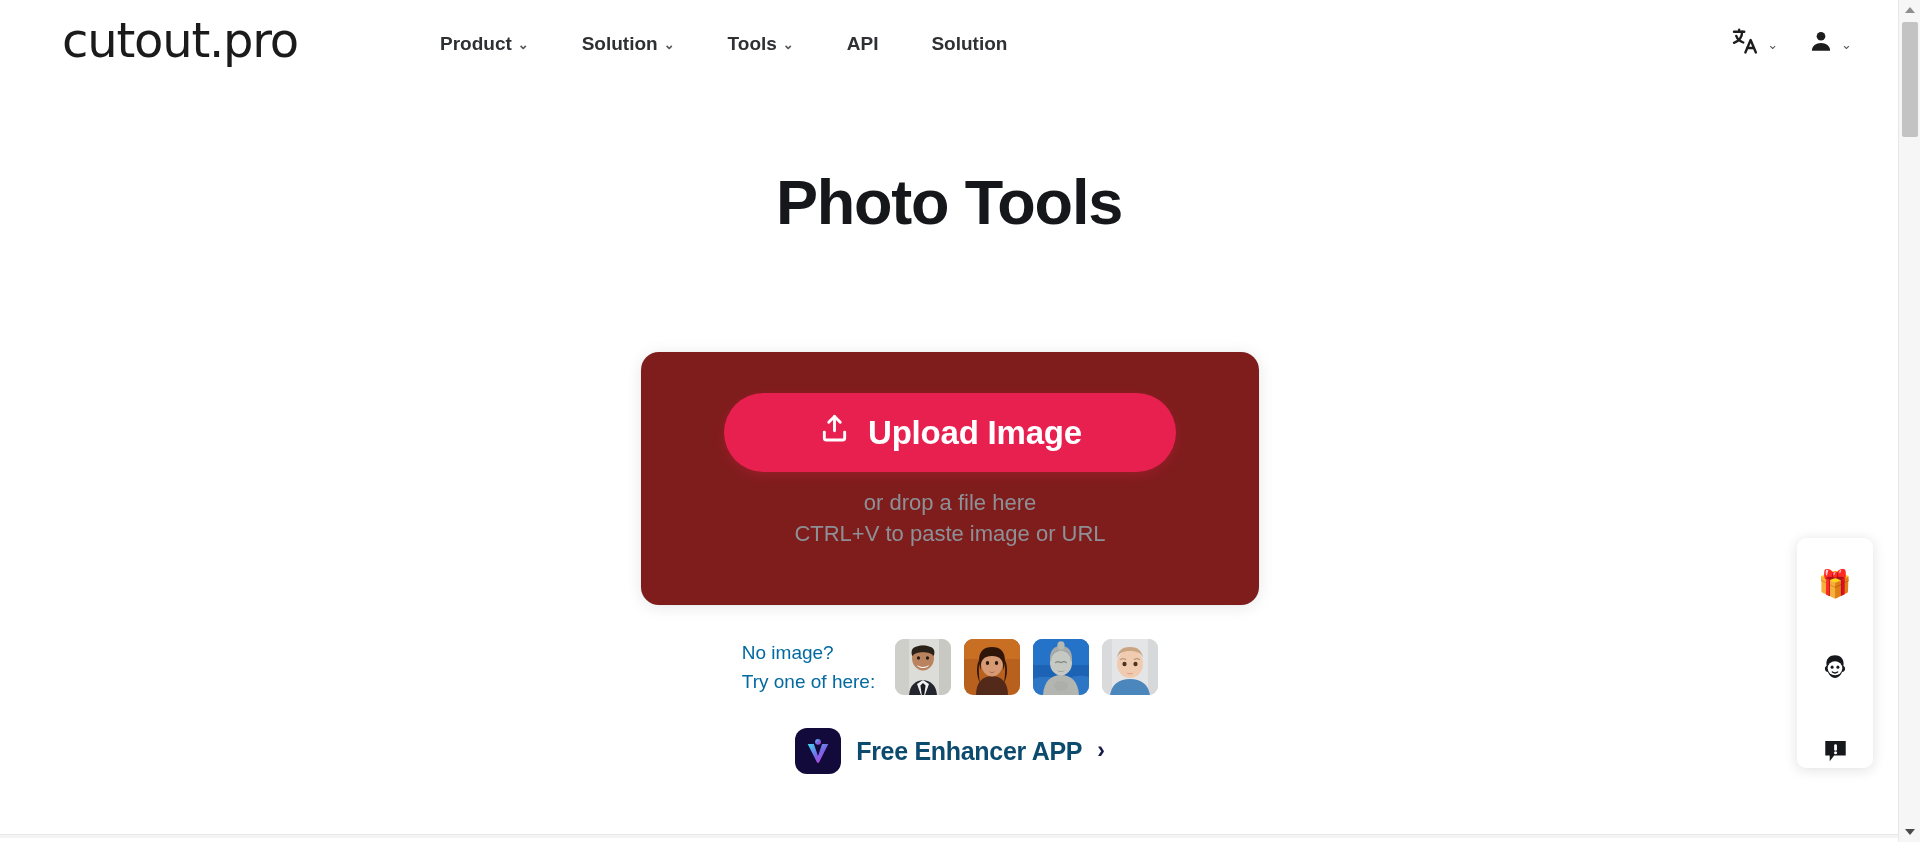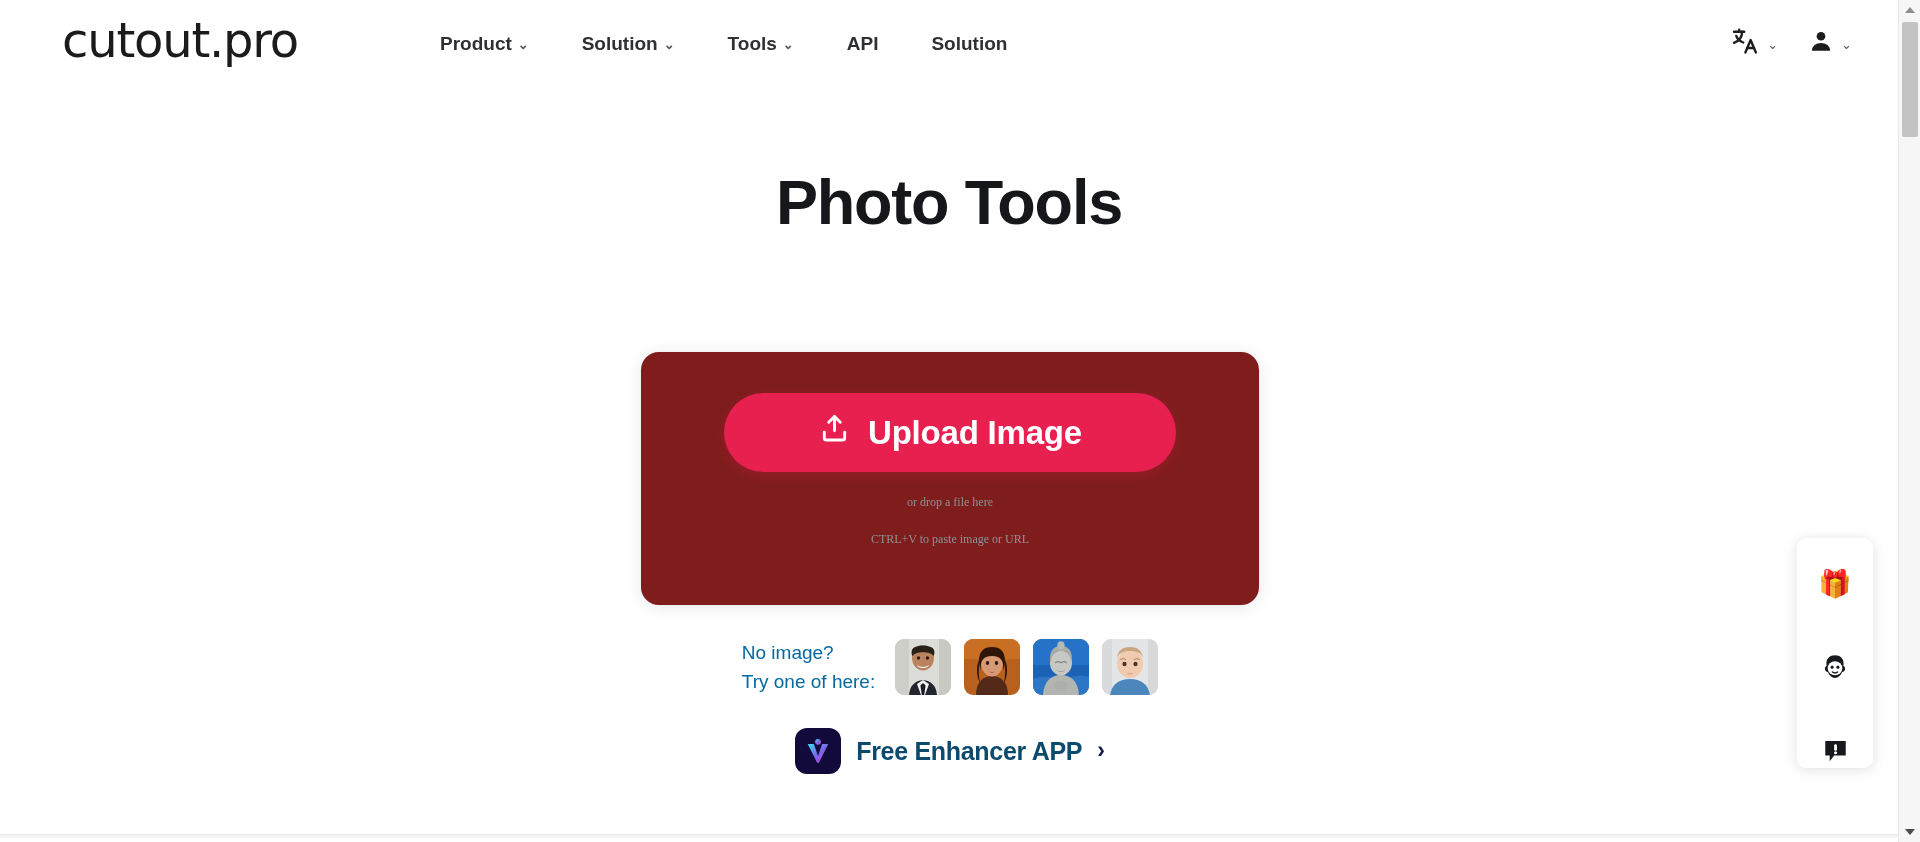--- a/index.html
+++ b/index.html
@@ -147,27 +147,26 @@
     align-items: center;
     justify-content: center;
     gap: 17px;
     cursor: pointer;
     box-shadow: 0 4px 12px rgba(232,32,79,0.22);
   }
   #upload-button svg { flex: none; }
 
   .drop-hint {
     margin-top: 18px;
-    font-size: 12px;
+    font-size: 22px;
     color: #8d9196;
     line-height: 25px;
     text-align: center;
-    font-family: Liberation Serif, serif;
-  }
-  .drop-hint.second { margin-top: 12px; }
+  }
+  .drop-hint.second { margin-top: 6px; }
 
   
   #samples {
     position: absolute;
     left: 641px;
     top: 638px;
     width: 618px;
     display: flex;
     align-items: center;
     justify-content: center;

